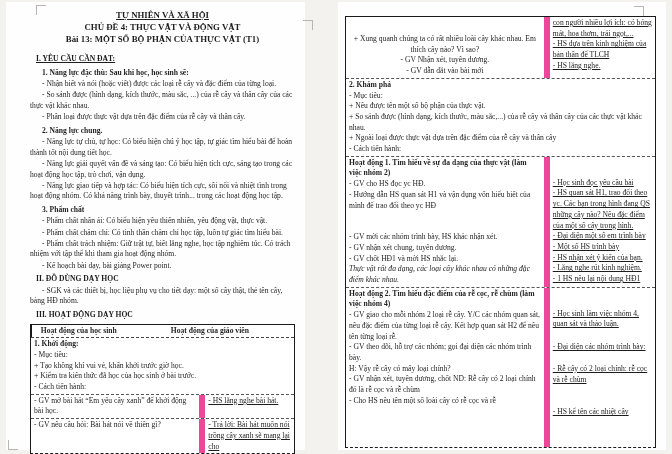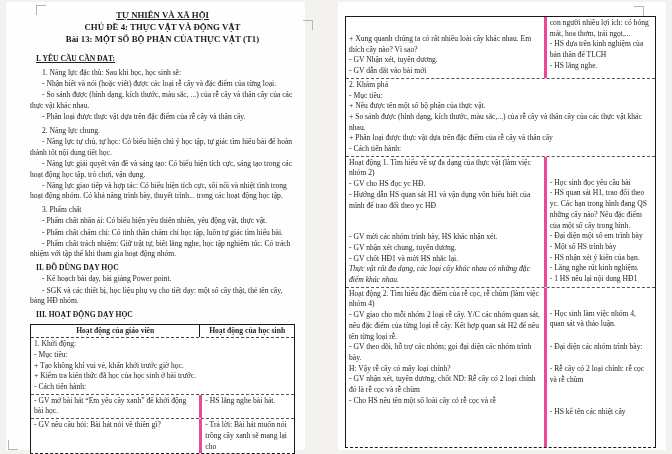--- a/index.html
+++ b/index.html
@@ -20,21 +20,21 @@
   .titles .t{
     font-weight:bold;font-size:8.8px;line-height:12px;white-space:nowrap;
   }
   .titles .t.u{text-decoration:underline;}
   .ln{
     margin:0;font-size:7.6px;line-height:10.7px;text-indent:0;
   }
   .bodytext .ln{text-indent:12px;margin-top:0.5px;}
   .ln.hu{font-weight:bold;text-decoration:underline;text-indent:6px;margin-top:0;}
   .ln.h{font-weight:bold;text-indent:6px;margin-top:3px;}
-  .ln.b{font-weight:normal;}
+  .ln.b{font-weight:bold;}
   .bodytext .ln.b{margin-top:3px;}
   .ln.i{font-style:italic;}
   
   .doc-table{
     border:1.5px solid #1a1a1a;background:#fff;box-sizing:border-box;
   }
   .tbl1{margin-top:3px;border-bottom-style:dashed;border-bottom-width:1px;min-height:128px;}
   .tbl2{height:432px;display:flex;flex-direction:column;border-bottom-style:dashed;border-bottom-width:1px;}
   .thead{display:flex;border-bottom:1px dashed #444;}
   .th{
@@ -42,21 +42,21 @@
     box-sizing:border-box;line-height:10.5px;
   }
   .th.l{width:64%;}
   .th.r{width:36%;border-left:1px solid #1a1a1a;}
   .trow{box-sizing:border-box;}
   .trow.cols{display:flex;}
   .trow + .trow{border-top:1px dashed #555;}
   .trow.full{padding:1px 3px;}
   .cell{box-sizing:border-box;padding:1px 3px;}
   .cell.cl{width:64%;}
-  .cell.cr{width:36%;border-left:3px solid #ec4899;}
+  .cell.cr{width:36%;border-left:6px solid #ec4899;text-decoration:underline;}
   .tbl2 .trow:last-child{flex:1;}
   
   .cm{position:absolute;width:9px;height:9px;border:0 solid #b9b6b1;}
   .cm.tl{border-top-width:1px;border-left-width:1px;}
   .cm.tr{border-top-width:1px;border-right-width:1px;}
   .cm.bl{border-bottom-width:1px;border-left-width:1px;}
 </style>
 </head>
 <body>
 
@@ -75,29 +75,29 @@
         <p class="ln">- So sánh được (hình dạng, kích thước, màu sắc, ...) của rễ cây và thân cây của các thực vật khác nhau.</p>
         <p class="ln">- Phân loại được thực vật dựa trên đặc điểm của rễ cây và thân cây.</p>
         <p class="ln b">2. Năng lực chung.</p>
         <p class="ln">- Năng lực tự chủ, tự học: Có biểu hiện chú ý học tập, tự giác tìm hiểu bài để hoàn thành tốt nội dung tiết học.</p>
         <p class="ln">- Năng lực giải quyết vấn đề và sáng tạo: Có biểu hiện tích cực, sáng tạo trong các hoạt động học tập, trò chơi, vận dụng.</p>
         <p class="ln">- Năng lực giao tiếp và hợp tác: Có biểu hiện tích cực, sôi nổi và nhiệt tình trong hoạt động nhóm. Có khả năng trình bày, thuyết trình... trong các hoạt động học tập.</p>
         <p class="ln b">3. Phẩm chất</p>
         <p class="ln">- Phẩm chất nhân ái: Có biểu hiện yêu thiên nhiên, yêu động vật, thực vật.</p>
         <p class="ln">- Phẩm chất chăm chỉ: Có tinh thần chăm chỉ học tập, luôn tự giác tìm hiểu bài.</p>
         <p class="ln">- Phẩm chất trách nhiệm: Giữ trật tự, biết lắng nghe, học tập nghiêm túc. Có trách nhiệm với tập thể khi tham gia hoạt động nhóm.</p>
+        <p class="ln">- Kế hoạch bài dạy, bài giảng Power point.</p>
         <p class="ln h">II. ĐỒ DÙNG DẠY HỌC</p>
-        <p class="ln">- Kế hoạch bài dạy, bài giảng Power point.</p>
         <p class="ln">- SGK và các thiết bị, học liệu phụ vụ cho tiết dạy: một số cây thật, thẻ tên cây, bảng HĐ nhóm.</p>
         <p class="ln h">III. HOẠT ĐỘNG DẠY HỌC</p>
       </div>
     <div class="doc-table tbl1">
       <div class="thead">
+        <div class="th r">Hoạt động của học sinh</div>
         <div class="th l">Hoạt động của giáo viên</div>
-        <div class="th r">Hoạt động của học sinh</div>
       </div>
       <div>
           <div class="trow full">
             <p class="ln b">1. Khởi động:</p>
             <p class="ln">- Mục tiêu:</p>
             <p class="ln">+ Tạo không khí vui vẻ, khấn khởi trước giờ học.</p>
             <p class="ln">+ Kiểm tra kiến thức đã học của học sinh ở bài trước.</p>
             <p class="ln">- Cách tiến hành:</p>
           </div>
           <div class="trow cols">
@@ -116,37 +116,37 @@
               <p class="ln">- Trả lời: Bài hát muốn nói trồng cây xanh sẽ mang lại cho</p>
             </div>
           </div>
         </div>
     </div>
   </div>
 
   <div class="page page2">
     <div class="doc-table tbl2">
         <div class="trow cols">
-          <div class="cell cl" style="padding-top: 17px;">
+          <div class="cell cl" style="padding-top: 17px; text-align: center;">
             <p class="ln">+ Xung quanh chúng ta có rất nhiều loài cây khác nhau. Em thích cây nào? Vì sao?</p>
             <p class="ln">- GV Nhận xét, tuyên dương.</p>
             <p class="ln">- GV dẫn dắt vào bài mới</p>
           </div>
           <div class="cell cr">
             <p class="ln">con người nhiều lợi ích: có bóng mát, hoa thơm, trái ngọt,...</p>
             <p class="ln">- HS dựa trên kinh nghiệm của bản thân để TLCH</p>
             <p class="ln">- HS lắng nghe.</p>
           </div>
         </div>
         <div class="trow full">
           <p class="ln b">2. Khám phá</p>
           <p class="ln">- Mục tiêu:</p>
           <p class="ln">+ Nêu được tên một số bộ phận của thực vật.</p>
           <p class="ln">+ So sánh được (hình dạng, kích thước, màu sắc,...) của rễ cây và thân cây của các thực vật khác nhau.</p>
-          <p class="ln">+ Phân loại được thực vật dựa trên đặc điểm của rễ cây và thân cây</p>
+          <p class="ln">+ Ngoài loại được thực vật dựa trên đặc điểm của rễ cây và thân cây</p>
           <p class="ln">- Cách tiến hành:</p>
         </div>
         <div class="trow cols">
           <div class="cell cl">
             <p class="ln b">Hoạt động 1. Tìm hiểu về sự đa dạng của thực vật (làm việc nhóm 2)</p>
             <p class="ln">- GV cho HS đọc yc HĐ.</p>
             <p class="ln">- Hướng dẫn HS quan sát H1 và vận dụng vốn hiểu biết của mình để trao đổi theo yc HĐ</p>
             <p class="ln" style="margin-top: 21px;">- GV mời các nhóm trình bày, HS khác nhận xét.</p>
             <p class="ln">- GV nhận xét chung, tuyên dương.</p>
             <p class="ln">- GV chốt HĐ1 và mời HS nhắc lại.</p>

